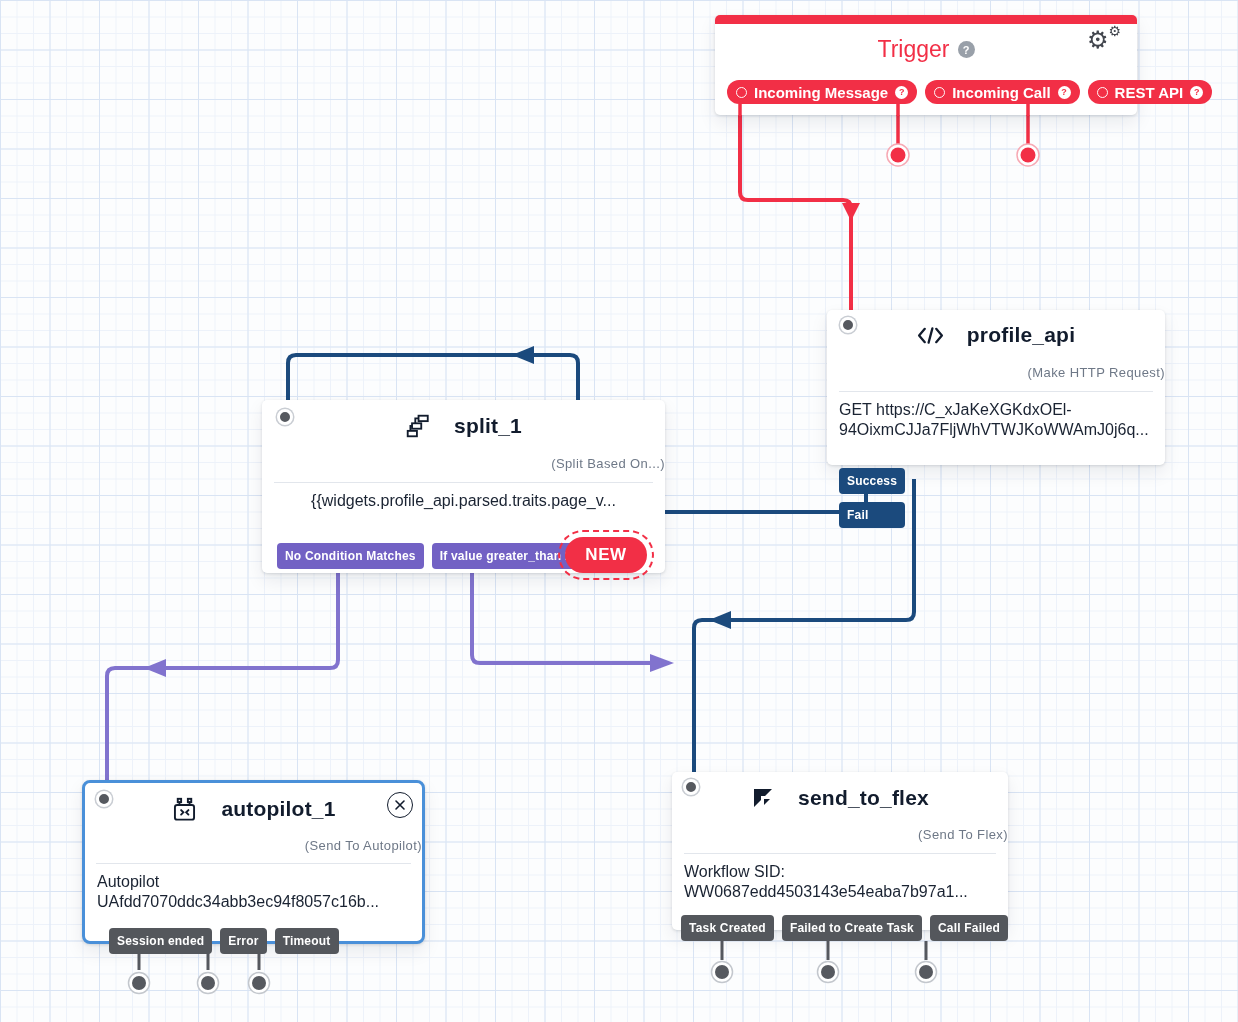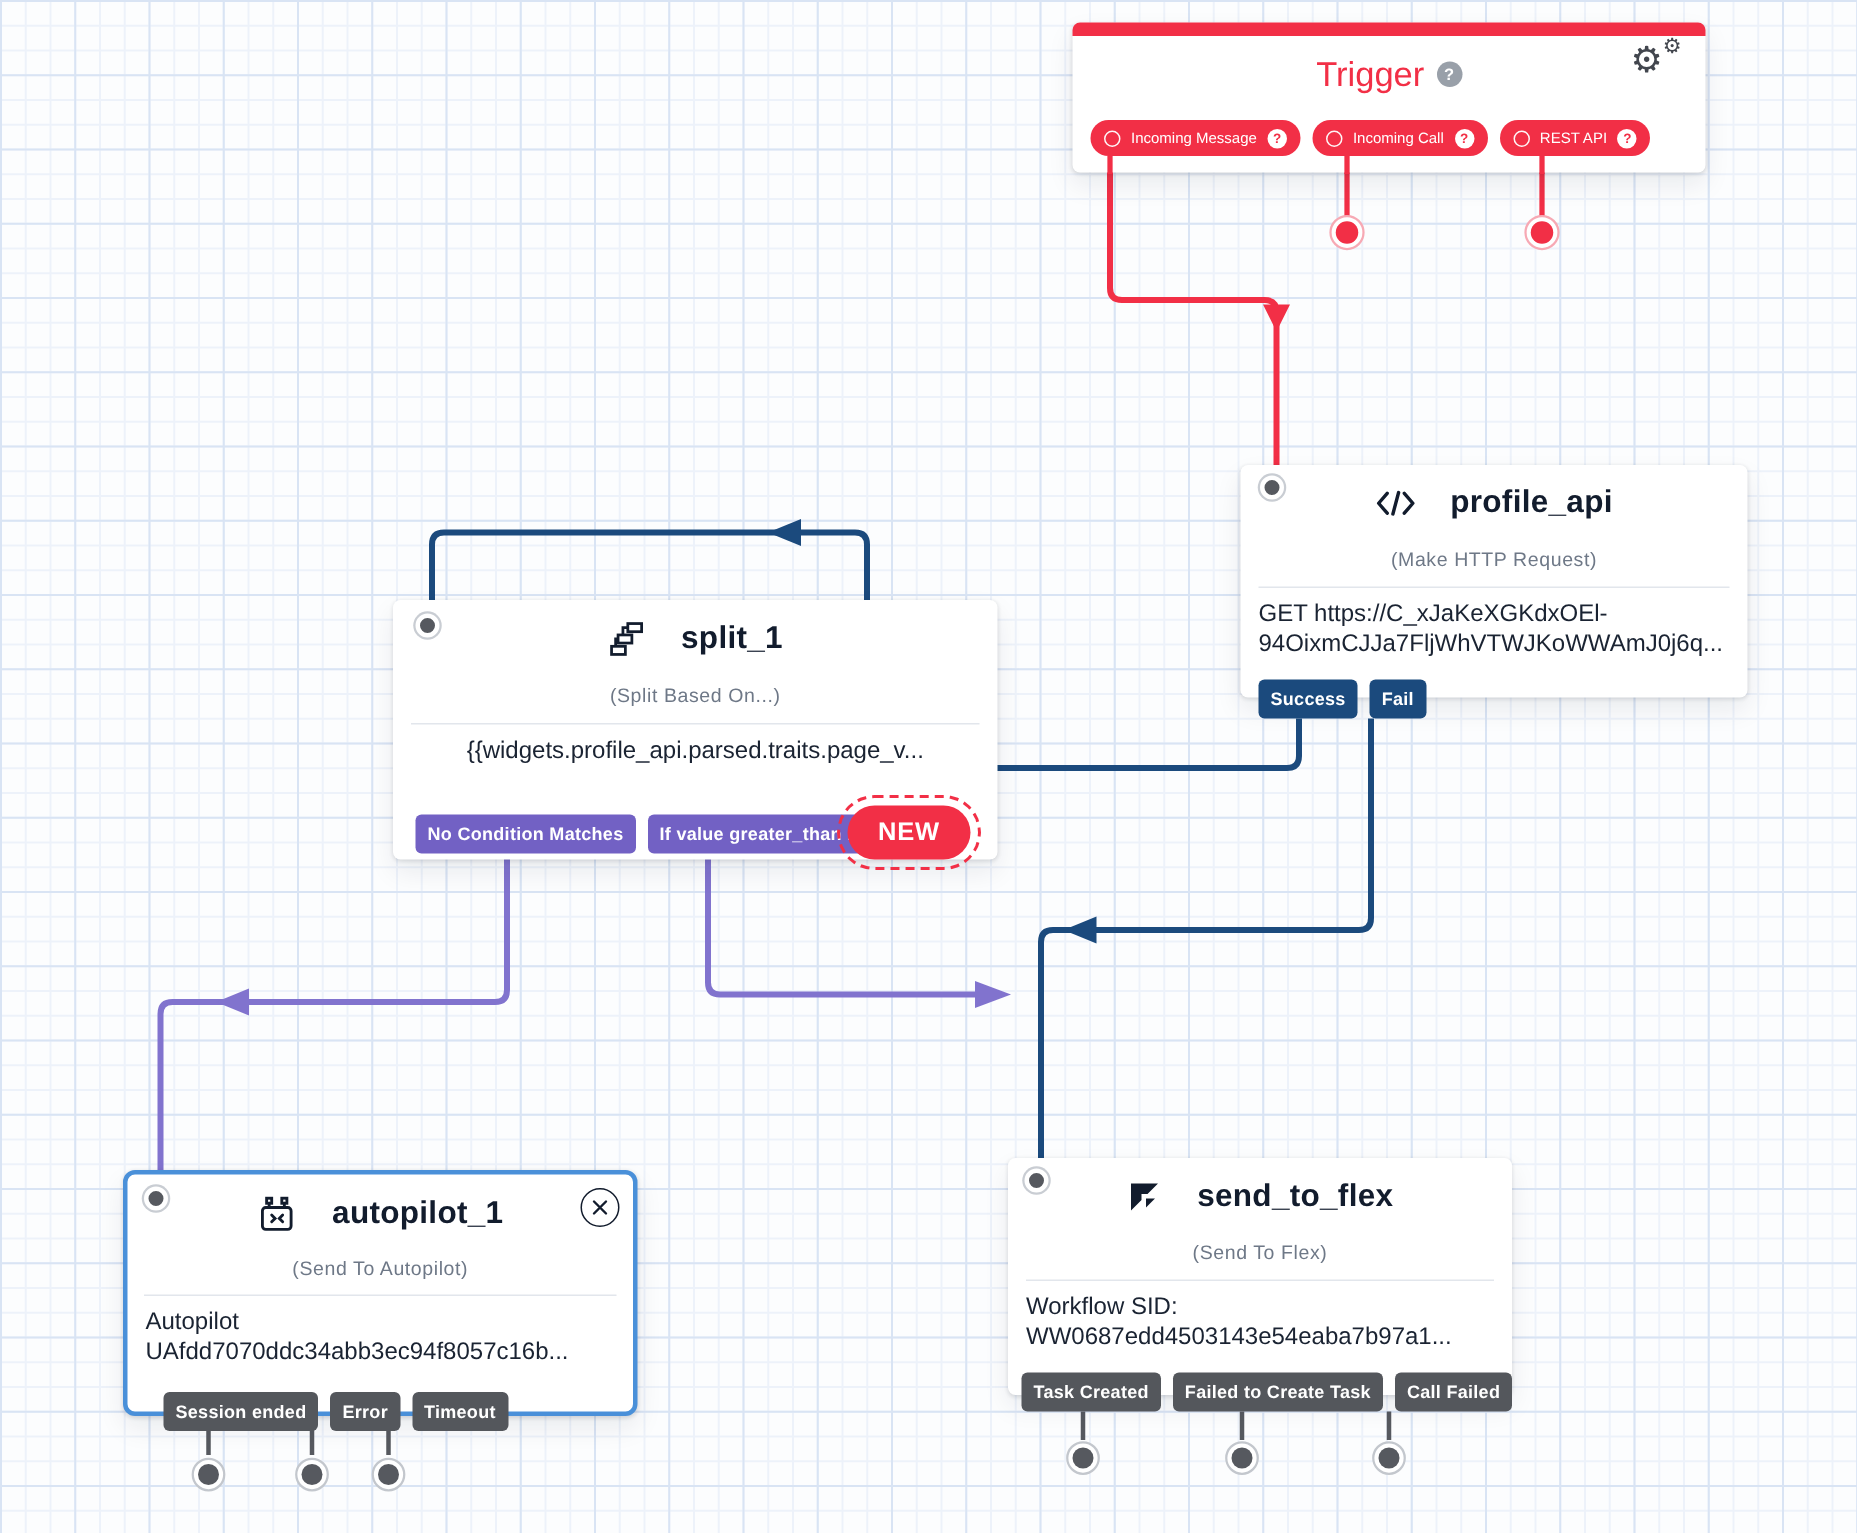--- a/index.html
+++ b/index.html
@@ -27,21 +27,21 @@
     position:absolute;background:#fff;border-radius:5px;z-index:2;
     box-shadow:0 1px 3px rgba(18,28,45,.14),0 8px 18px rgba(18,28,45,.08);
   }
   .port{
     position:absolute;width:16px;height:16px;border-radius:50%;
     background:var(--gray-dot);border:3px solid #fff;
     box-shadow:0 0 0 1.5px #C9CDD3;z-index:4;
   }
   .title-row{display:flex;align-items:center;justify-content:center;gap:23px;height:30px;}
   .widget-title{font-size:21px;font-weight:700;color:var(--title);letter-spacing:.2px;}
-  .subtitle{text-align:center;font-size:13px;color:var(--muted);letter-spacing:.4px;}
+  .subtitle{text-align:right;font-size:13px;color:var(--muted);letter-spacing:.4px;}
   .divider{border-top:1px solid #E2E6EC;margin:11px 12px 0;}
   .body-text{padding:8px 12px 0;font-size:16px;line-height:20px;color:var(--body-text);}
   .tag-row{position:absolute;display:flex;gap:8px;}
   .tag{
     height:26px;display:flex;align-items:center;padding:0 8px;border-radius:4px;
     color:#fff;font-size:12px;font-weight:700;white-space:nowrap;letter-spacing:.2px;
   }
   .tag.navy{background:var(--navy);}
   .tag.purple{background:var(--purple);}
   .tag.gray{background:var(--gray-tag);}
@@ -57,31 +57,31 @@
   }
   .gear-wrap{position:absolute;right:16px;top:11px;width:34px;height:30px;color:#42464E;}
   .gear-big{position:absolute;left:0;top:2px;font-size:24px;line-height:24px;font-family:"DejaVu Sans",sans-serif;}
   .gear-small{position:absolute;right:0;top:-2px;font-size:14px;line-height:14px;font-family:"DejaVu Sans",sans-serif;}
   .pill-row{position:absolute;left:12px;top:65px;display:flex;gap:8px;}
   .pill{
     height:24px;background:var(--red);border-radius:12px;display:flex;align-items:center;
     gap:7px;padding:0 9px;color:#fff;
   }
   .pill-ring{width:11px;height:11px;border-radius:50%;border:1.8px solid rgba(255,255,255,.95);}
-  .pill-label{font-size:10px;font-weight:400;white-space:nowrap;}
+  .pill-label{font-size:15px;font-weight:700;white-space:nowrap;}
   .pill-help{
     width:13px;height:13px;border-radius:50%;background:#fff;color:var(--red);
     display:flex;align-items:center;justify-content:center;font-size:9px;font-weight:700;
   }
 
   
   .profile-card{left:827px;top:310px;width:338px;height:155px;}
   .profile-card .title-row{margin-top:10px;}
   .profile-card .subtitle{margin-top:15px;}
-  .profile-card .tag-row{left:12px;top:143px;}
+  .profile-card .tag-row{left:12px;top:158px;flex-direction:column;}
 
   
   .split-card{left:262px;top:400px;width:403px;height:173px;}
   .split-card .title-row{margin-top:11px;}
   .split-card .subtitle{margin-top:15px;}
   .split-card .body-text{text-align:center;}
   .split-card .tag-row{left:15px;top:143px;}
   .new-ring{
     position:absolute;left:296px;top:130px;border:2px dashed var(--red);
     border-radius:26px;padding:5px;

